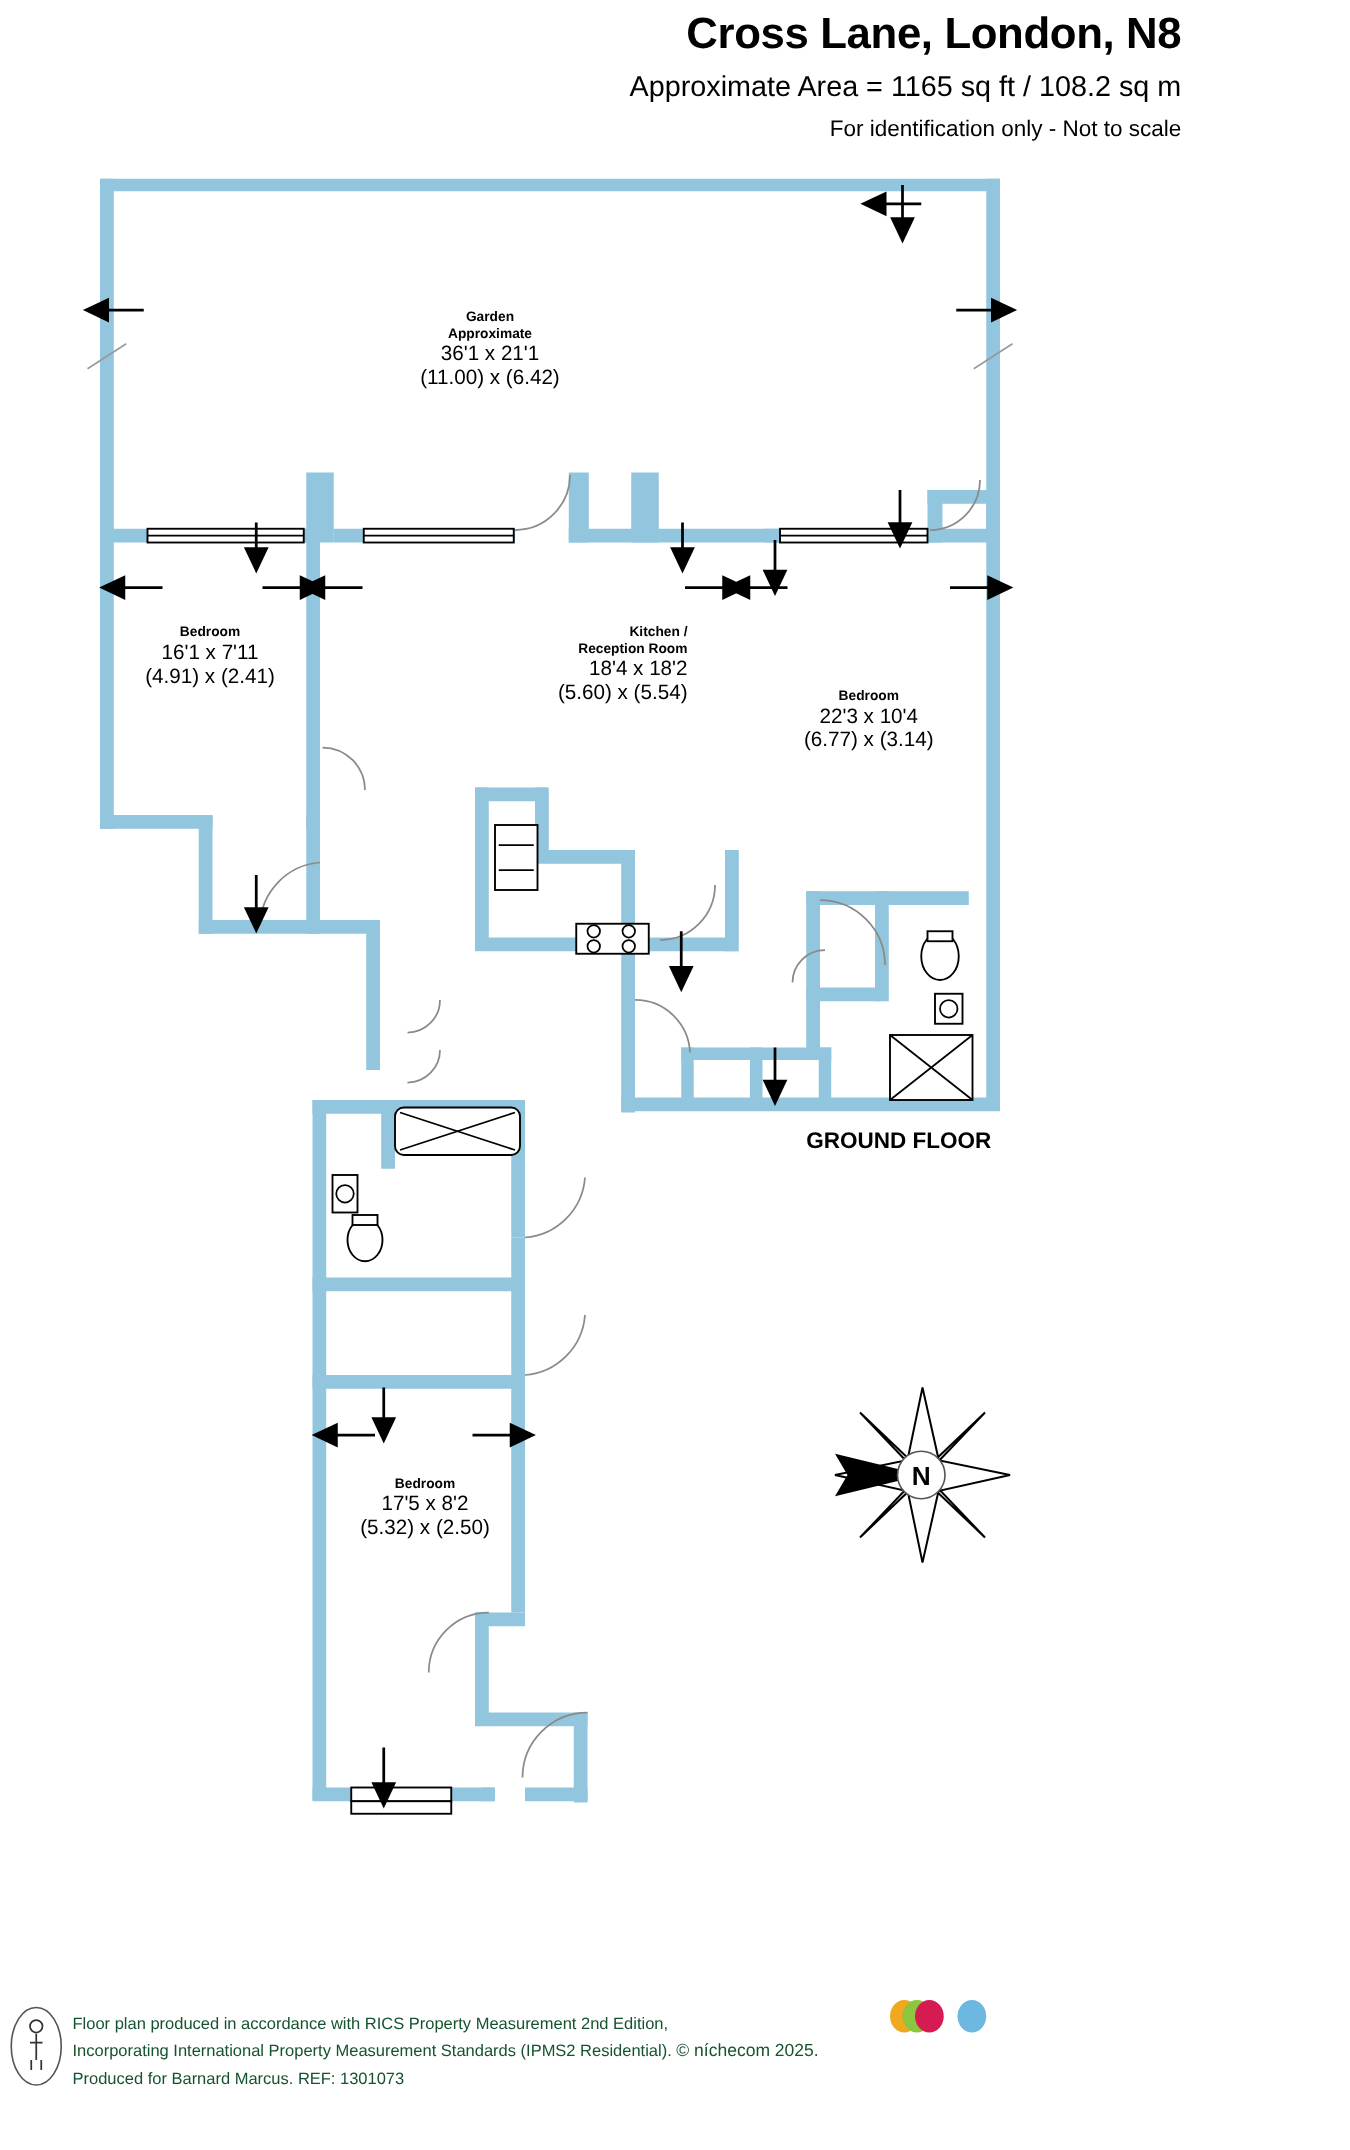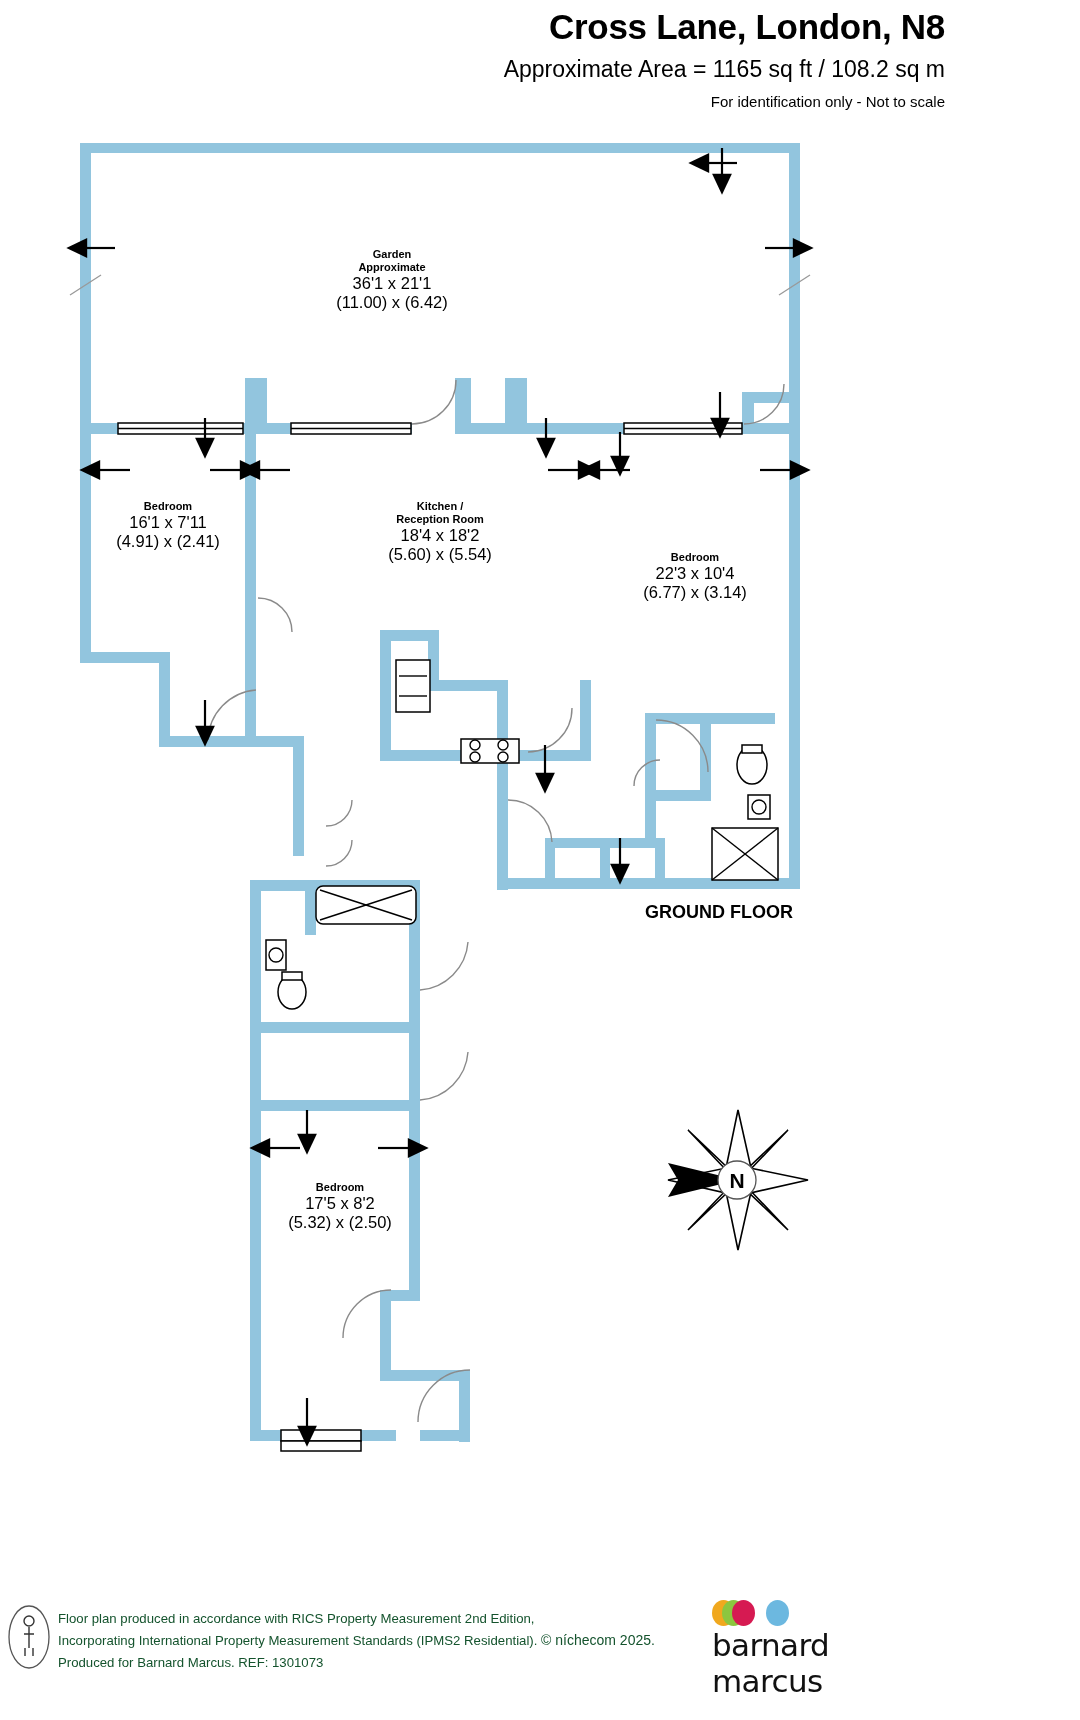--- a/index.html
+++ b/index.html
@@ -7,21 +7,21 @@
     width: 1080px; height: 1720px;
     background: #ffffff;
     font-family: "Liberation Sans", sans-serif;
     color: #000000;
     position: relative;
     overflow: hidden;
   }
   .header { position: absolute; top: 0; left: 0; width: 971px; padding: 6px 26px 0 0; text-align: right; }
   .title { font-size: 35px; font-weight: bold; letter-spacing: -0.3px; line-height: 1.18; }
   .area { font-size: 23px; font-weight: normal; margin-top: 9px; line-height: 1.2; }
-  .disclaimer { font-size: 15px; margin-top: 9px; line-height: 1.2; margin-left: 12px; }
+  .disclaimer { font-size: 18px; margin-top: 9px; line-height: 1.2; margin-left: 12px; }
 
   #plan { position: absolute; top: 0; left: 0; }
 
   .lbl { position: absolute; text-align: center; line-height: 1.18; font-size: 16.5px; white-space: nowrap; }
   .lbl .n { font-weight: bold; font-size: 11px; display: block; }
   .lbl .d { font-weight: normal; font-size: 16.5px; display: block; }
   .floorlbl { position: absolute; font-weight: bold; font-size: 18px; white-space: nowrap; }
 
   .footer { position: absolute; left: 0; top: 1608px; width: 1080px; }
   .fnote { position: absolute; left: 58px; top: 0; font-size: 13.2px; line-height: 1.62; color: #14532d; white-space: nowrap; }
@@ -258,21 +258,21 @@
   <span class="d">36'1 x 21'1</span>
   <span class="d">(11.00) x (6.42)</span>
 </div>
 
 <div class="lbl" style="left:68px; top:500px; width:200px;">
   <span class="n">Bedroom</span>
   <span class="d">16'1 x 7'11</span>
   <span class="d">(4.91) x (2.41)</span>
 </div>
 
-<div class="lbl" style="left:330px; top:500px; width:220px;">
+<div class="lbl" style="left:330px; top:500px; width:220px;text-align:right;">
   <span class="n">Kitchen /</span>
   <span class="n">Reception Room</span>
   <span class="d">18'4 x 18'2</span>
   <span class="d">(5.60) x (5.54)</span>
 </div>
 
 <div class="lbl" style="left:595px; top:551px; width:200px;">
   <span class="n">Bedroom</span>
   <span class="d">22'3 x 10'4</span>
   <span class="d">(6.77) x (3.14)</span>
@@ -302,15 +302,14 @@
     <div>Produced for Barnard Marcus.   REF:  1301073</div>
   </div>
 
   <div class="brand">
     <div class="dots">
       <span class="dot" id="d1" style="background: rgb(240, 168, 30); left: 0px;"></span>
       <span class="dot" id="d2" style="background: rgb(140, 198, 63); left: 10px;"></span>
       <span class="dot" id="d3" style="background: rgb(214, 26, 82); left: 20px;"></span>
       <span class="dot" id="d4" style="background: rgb(108, 184, 224); left: 54px;"></span>
     </div>
-    <div class="brandname">barnard marcus</div>
   </div>
 </div>
 
 </body></html>

